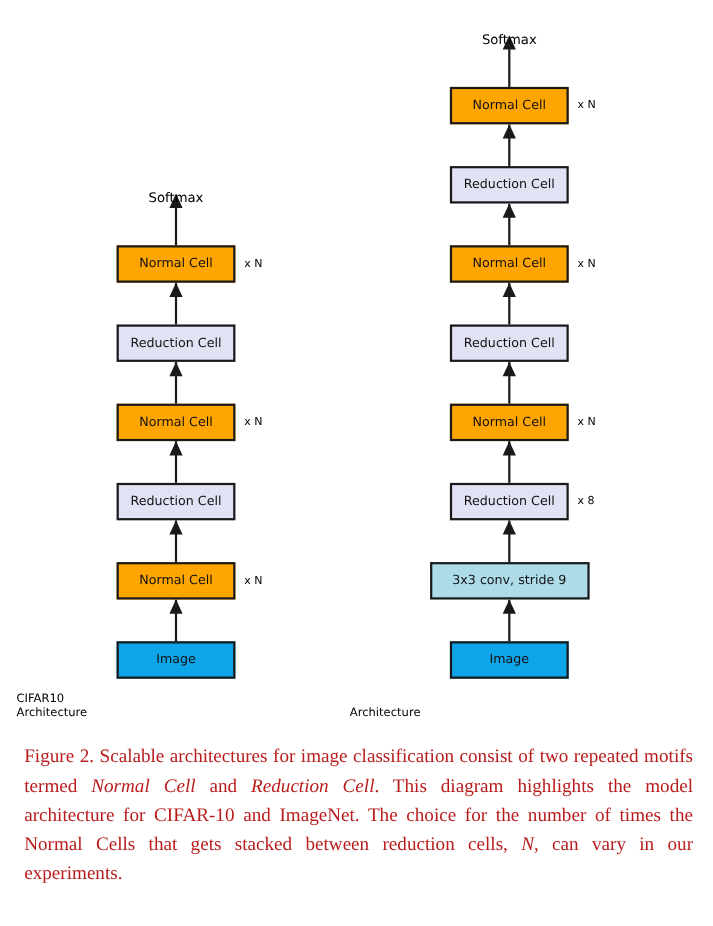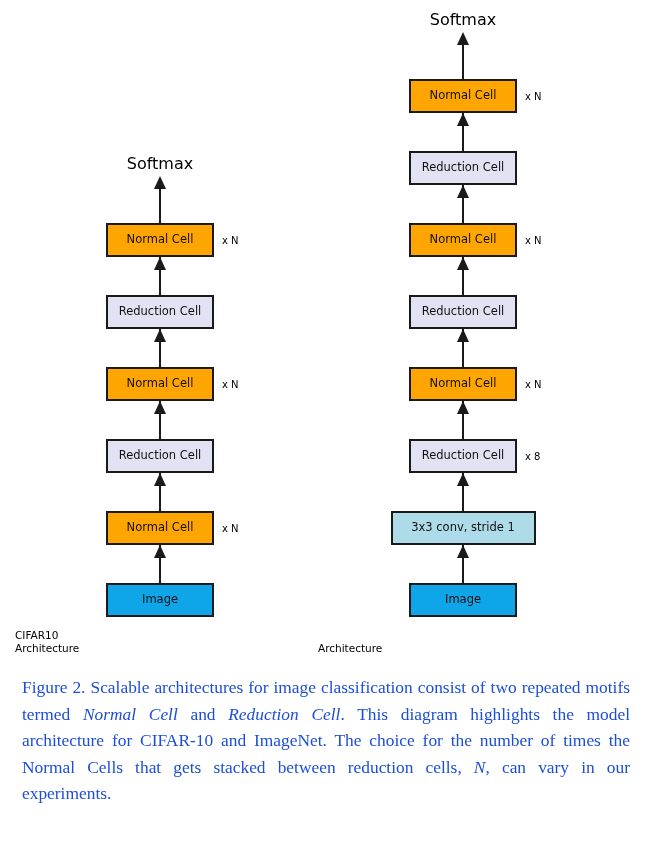--- a/index.html
+++ b/index.html
@@ -136,22 +136,22 @@
     width: 0;
     height: 0;
     border-left: 6px solid transparent;
     border-right: 6px solid transparent;
     border-bottom: 13px solid #1a1a1a;
   }
   .cap .cap-label {
     position: absolute;
     left: 50%;
     transform: translateX(-50%);
-    bottom: 50px;
-    font-size: 16px;
+    bottom: 36px;
+    font-size: 12px;
     white-space: nowrap;
   }
 
   
   .col-caption {
     position: absolute;
     bottom: 0;
     left: 0;
     width: 290px;
     text-align: left;
@@ -162,21 +162,21 @@
   
   #caption {
     position: absolute;
     left: 22px;
     top: 657px;
     width: 608px;
     font-family: "Liberation Serif", serif;
     font-size: 17.4px;
     line-height: 26.5px;
     text-align: justify;
-    color: #1d4ed8;
+    color: #b91c1c;
   }
   #caption i { font-style: italic; }
   #caption .mathvar { font-style: italic; font-family: "Liberation Serif", serif; }
 </style>
 </head>
 <body>
 
 <div id="figure">
 
   <div class="column" id="col-cifar">
@@ -237,21 +237,21 @@
   <div class="column" id="col-imagenet">
     <div class="stack">
         <div class="node-row">
           <div class="node image">Image</div>
         </div>
         <div class="arrow">
           <div class="shaft"></div>
           <div class="head"></div>
         </div>
         <div class="node-row">
-          <div class="node conv wide">3x3 conv, stride 1</div>
+          <div class="node conv wide">3x3 conv, stride 9</div>
         </div>
         <div class="arrow">
           <div class="shaft"></div>
           <div class="head"></div>
         </div>
         <div class="node-row">
           <div class="node reduction">Reduction Cell</div>
           <span class="multiplier">x 8</span>
         </div>
         <div class="arrow">

